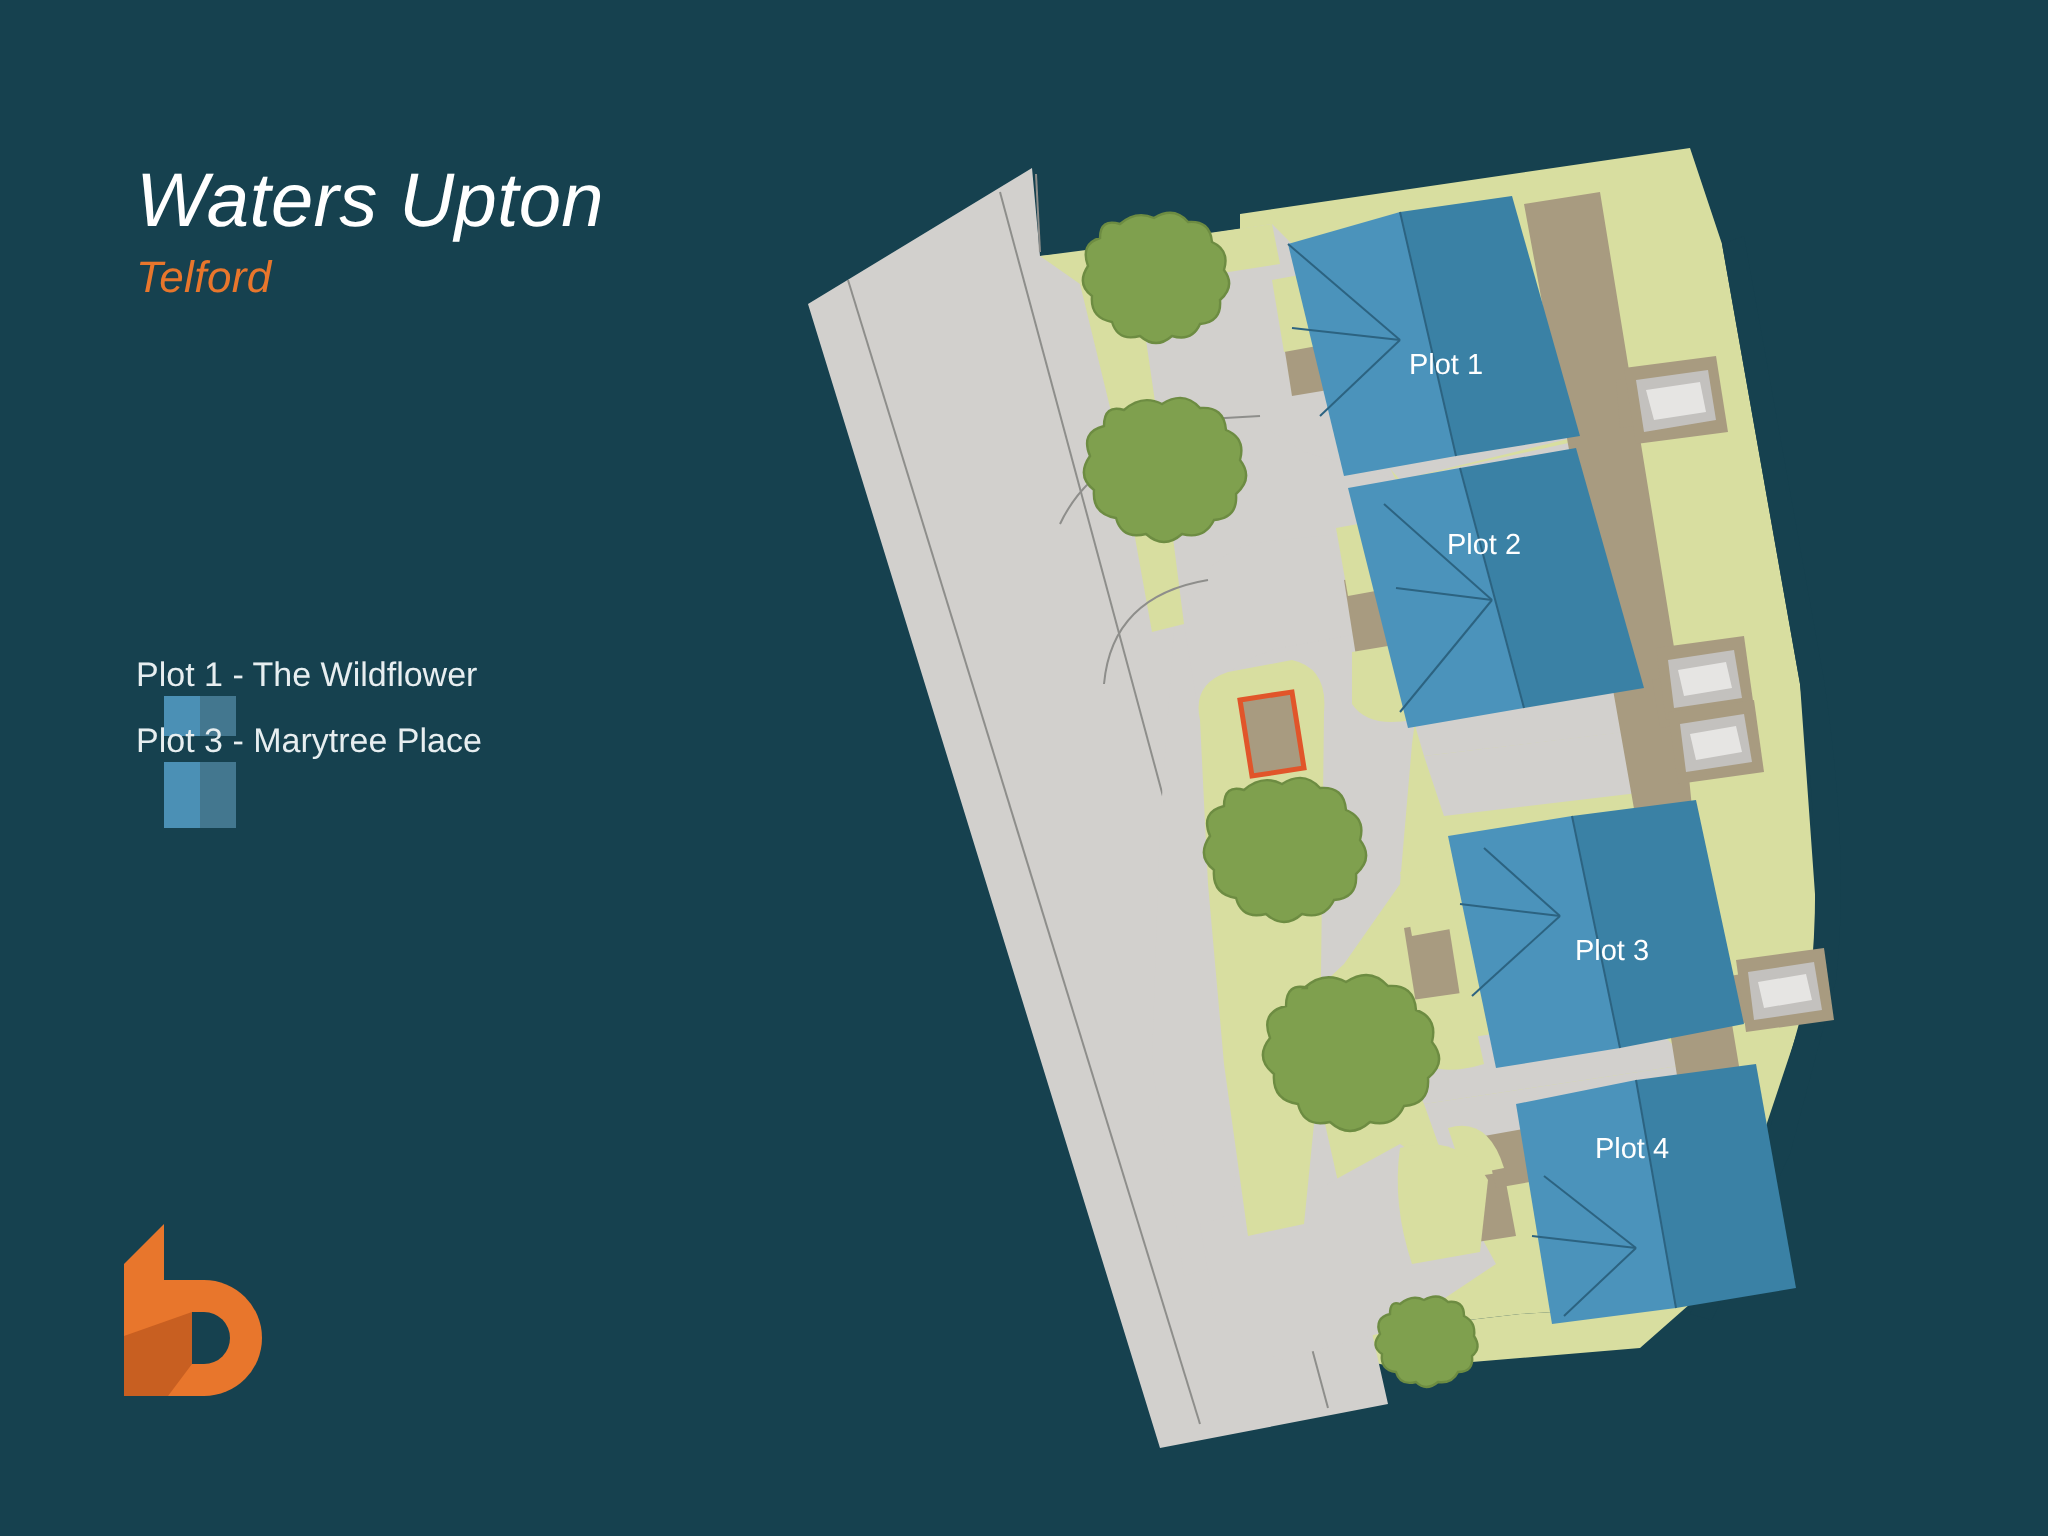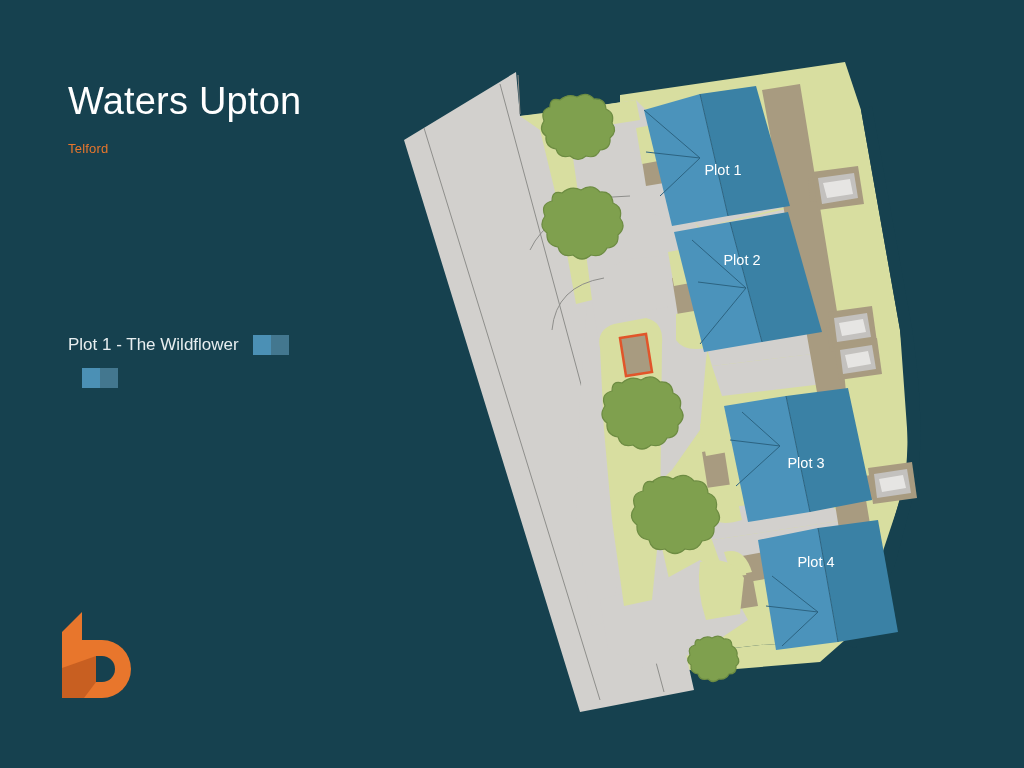--- a/index.html
+++ b/index.html
@@ -24,40 +24,43 @@
     left: 68px;
     top: 82px;
   }
   #site-title {
     font-size: 38px;
     font-weight: 400;
     color: #ffffff;
     letter-spacing: 0.2px;
     line-height: 1.05;
     white-space: nowrap;
+    font-style: italic;
   }
   #site-subtitle {
-    font-size: 13px;
+    font-size: 22px;
     font-weight: 400;
     color: #e8762c;
     letter-spacing: 0.2px;
-    margin-top: 19px;
+    margin-top: 4px;
+    font-style: italic;
   }
 
   
   #legend {
     position: absolute;
     left: 68px;
     top: 328px;
     width: 270px;
   }
   .legend-row {
     display: flex;
-    align-items: center;
+    align-items: flex-start;
     height: 33px;
+    flex-direction: column;
   }
   .legend-label {
     font-size: 17px;
     color: #e7eef0;
     white-space: nowrap;
     flex: 0 0 auto;
   }
   .legend-swatches {
     display: flex;
     margin-left: 14px;
@@ -76,21 +79,21 @@
     left: 60px;
     top: 610px;
     width: 80px;
     height: 90px;
   }
 
   
   #map-wrap {
     position: absolute;
     left: 0;
-    top: 0;
+    top: 12px;
     width: 1024px;
     height: 620px;
   }
   #site-plan { display: block; }
   .plot-label {
     font-family: "Liberation Sans", sans-serif;
     font-size: 14.5px;
     fill: #ffffff;
   }
 </style>
@@ -282,20 +285,27 @@
 
     <div class="legend-row">
       <span class="legend-label">Plot 1 - The Wildflower</span>
       <span class="legend-swatches">
         <span class="sw sw-a" style="background: rgb(75, 144, 181);"></span>
         <span class="sw sw-b" style="background: rgb(67, 119, 143);"></span>
       </span>
     </div>
 
 
+    <div class="legend-row">
+      <span class="legend-label">Plot 3 - Marytree Place</span>
+      <span class="legend-swatches">
+        <span class="sw sw-a" style="background: rgb(75, 144, 181);"></span>
+        <span class="sw sw-b" style="background: rgb(67, 119, 143);"></span>
+      </span>
+    </div>
 
     <div class="legend-row">
       <span class="legend-swatches">
         <span class="sw sw-a" style="background: rgb(75, 144, 181);"></span>
         <span class="sw sw-b" style="background: rgb(67, 119, 143);"></span>
       </span>
     </div>
 
   </div>
 

